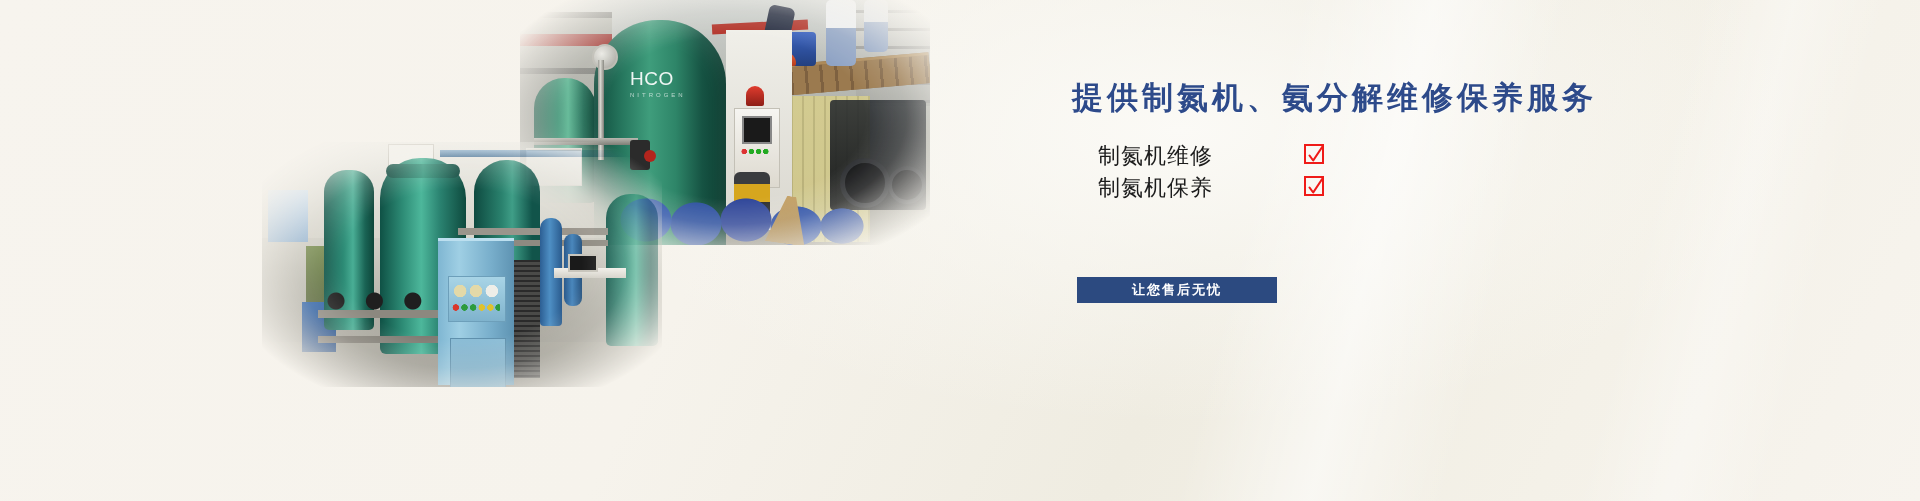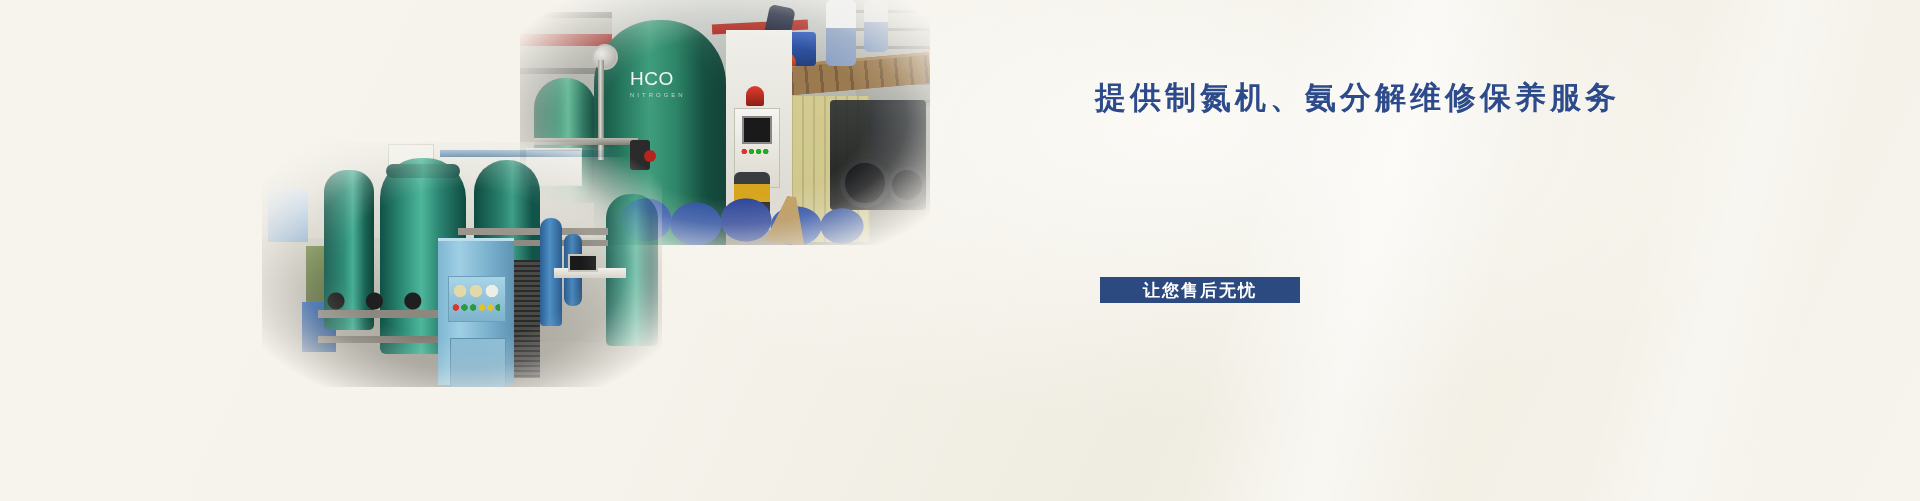--- a/index.html
+++ b/index.html
@@ -369,21 +369,21 @@
     background: #1a1a1a; border: 2px solid #c8c5bc;
   }
   .pb-bench {
     position: absolute; left: 292px; top: 126px; width: 72px; height: 10px;
     background: linear-gradient(180deg, #f1efe9, #d2cfc6);
   }
 
   
   .content {
     position: absolute;
-    left: 1095px;
+    left: 1072px;
     top: 0;
     width: 640px;
     height: 100%;
   }
 
   .headline {
     position: absolute;
     left: 0px;
     top: 77px;
     color: #2d4a8a;
@@ -439,21 +439,21 @@
     width: 200px;
     height: 26px;
     background: #2c4a80;
     display: flex;
     align-items: center;
     justify-content: center;
     cursor: pointer;
   }
   .cta-label {
     color: #ffffff;
-    font-size: 17px;
+    font-size: 13px;
     font-weight: bold;
     letter-spacing: 2px;
     font-family: "DejaVu Sans", "Liberation Sans", sans-serif;
     white-space: nowrap;
   }
 </style>
 </head>
 <body>
 
 <div class="banner">
@@ -524,21 +524,37 @@
       <div class="pb-cab-door"></div>
     </div>
   </div>
 
   <div class="content">
 
     <div class="headline">提供制氮机、氨分解维修保养服务</div>
 
     <div class="features">
 
-
+      <div class="feature-row">
+        <span class="feature-label">制氮机维修</span>
+        <span class="feature-check">
+          <svg viewBox="0 0 18 20" aria-hidden="true">
+            <path d="M2.5 10.5 L6.2 15.5 L15.5 1.5" fill="none" stroke="#ef1b18" stroke-width="2.1" stroke-linecap="round" stroke-linejoin="round"></path>
+          </svg>
+        </span>
+      </div>
+
+      <div class="feature-row">
+        <span class="feature-label">制氮机保养</span>
+        <span class="feature-check">
+          <svg viewBox="0 0 18 20" aria-hidden="true">
+            <path d="M2.5 10.5 L6.2 15.5 L15.5 1.5" fill="none" stroke="#ef1b18" stroke-width="2.1" stroke-linecap="round" stroke-linejoin="round"></path>
+          </svg>
+        </span>
+      </div>
 
 
 
     </div>
 
     <div class="cta">
       <span class="cta-label">让您售后无忧</span>
     </div>
 
   </div>

